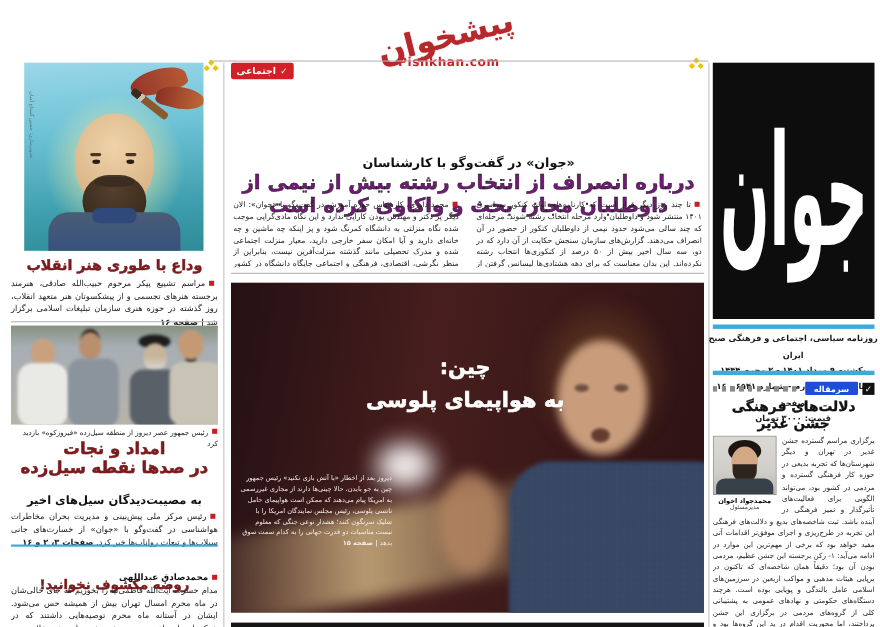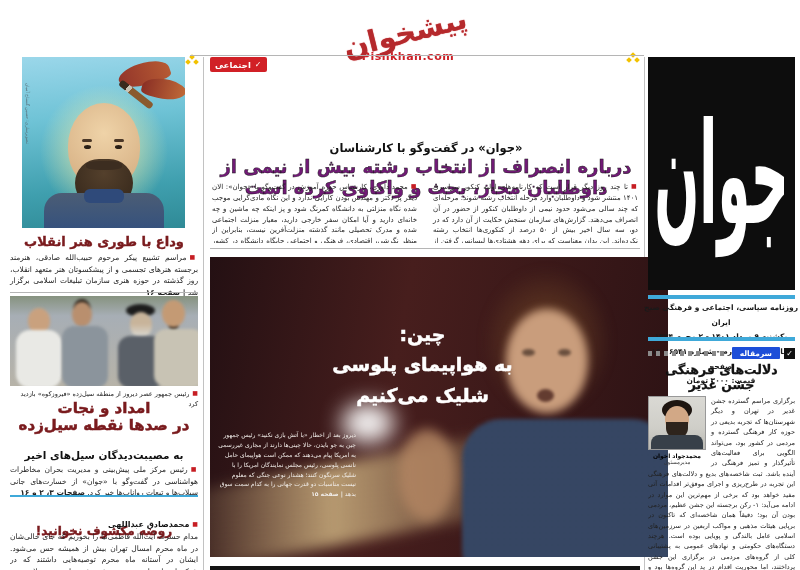--- a/index.html
+++ b/index.html
@@ -212,34 +212,33 @@
     <div class="j" style="font-size:7px;line-height:1.55;color:#222;">
       <span class="bullet"></span><span>تا چند روز دیگر قرار است که کارنامه‌های اولیه کنکور سراسری ۱۴۰۱ منتشر شود و داوطلبان وارد مرحله انتخاب رشته شوند؛ مرحله‌ای که چند سالی می‌شود حدود نیمی از داوطلبان کنکور از حضور در آن انصراف می‌دهند. گزارش‌های سازمان سنجش حکایت از آن دارد که در دو، سه سال اخیر بیش از ۵۰ درصد از کنکوری‌ها انتخاب رشته نکرده‌اند. این بدان معناست که برای دهه هشتادی‌ها لیسانس گرفتن از مد افتاده و مانند دهه شصتی‌ها و دهه هفتادی‌ها به دنبال این نیستند که به هر قیمت و در هر رشته‌ای مدرک دانشگاهی بگیرند.</span>
     </div>
     <div class="j" style="font-size:7px;line-height:1.55;color:#222;">
       <span class="bullet"></span><span>محمد داوری، کارشناس حوزه آموزش در گفت‌وگو با «جوان»: الان دیگر پز دکتر و مهندس بودن کارایی ندارد و این نگاه مادی‌گرایی موجب شده نگاه منزلتی به دانشگاه کمرنگ شود و پز اینکه چه ماشین و چه خانه‌ای دارید و آیا امکان سفر خارجی دارید، معیار منزلت اجتماعی شده و مدرک تحصیلی مانند گذشته منزلت‌آفرین نیست، بنابراین از منظر نگرشی، اقتصادی، فرهنگی و اجتماعی جایگاه دانشگاه در کشور تنزل پیدا کرده است، به خصوص دانشگاه‌های داخلی و اگر منزلتی باشد برای دانشگاه‌های خارج از کشور است</span>
       
     </div>
   </div>
   <div class="abs rule-h" style="left:210px;top:248px;width:430px;"></div>
 
-  <div class="abs photo" style="left:210px;top:257px;width:430px;height:300px;padding-left:28px;">
+  <div class="abs photo" style="left:210px;top:257px;width:430px;height:300px;">
     <div class="streak"></div>
     <div class="hair"></div>
     <div class="face"></div>
     <div class="eye" style="left:312px;top:92px;"></div>
     <div class="eye" style="left:348px;top:92px;"></div>
     <div class="mouth"></div>
     <div class="body"></div>
     <div class="hand"></div>
     <div class="flare"></div>
     <div class="abs ph-head" style="left:95px;top:62px;width:235px;">
       <div>چین:</div>
       <div>به هواپیمای پلوسی</div>
-      <div>شلیک می‌کنیم</div>
     </div>
     <div class="abs ph-cap" style="left:8px;top:173px;width:138px;">
       <span>دیروز بعد از اخطار «با آتش بازی نکنید» رئیس جمهور چین به جو بایدن، حالا چینی‌ها دارند از مجاری غیررسمی به امریکا پیام می‌دهند که ممکن است هواپیمای حامل نانسی پلوسی، رئیس مجلس نمایندگان امریکا را با شلیک سرنگون کنند؛ هشدار نوعی جنگی که معلوم نیست مناسبات دو قدرت جهانی را به کدام سمت سوق بدهد</span>
       <b>| صفحه ۱۵</b>
     </div>
   </div>
   <div class="abs" style="left:210px;top:566px;width:430px;height:4px;background:#151515;"></div>
 
   <div class="abs mast" style="left:648px;top:57px;width:147px;height:233px;">
     <div class="javan">جوان</div>

